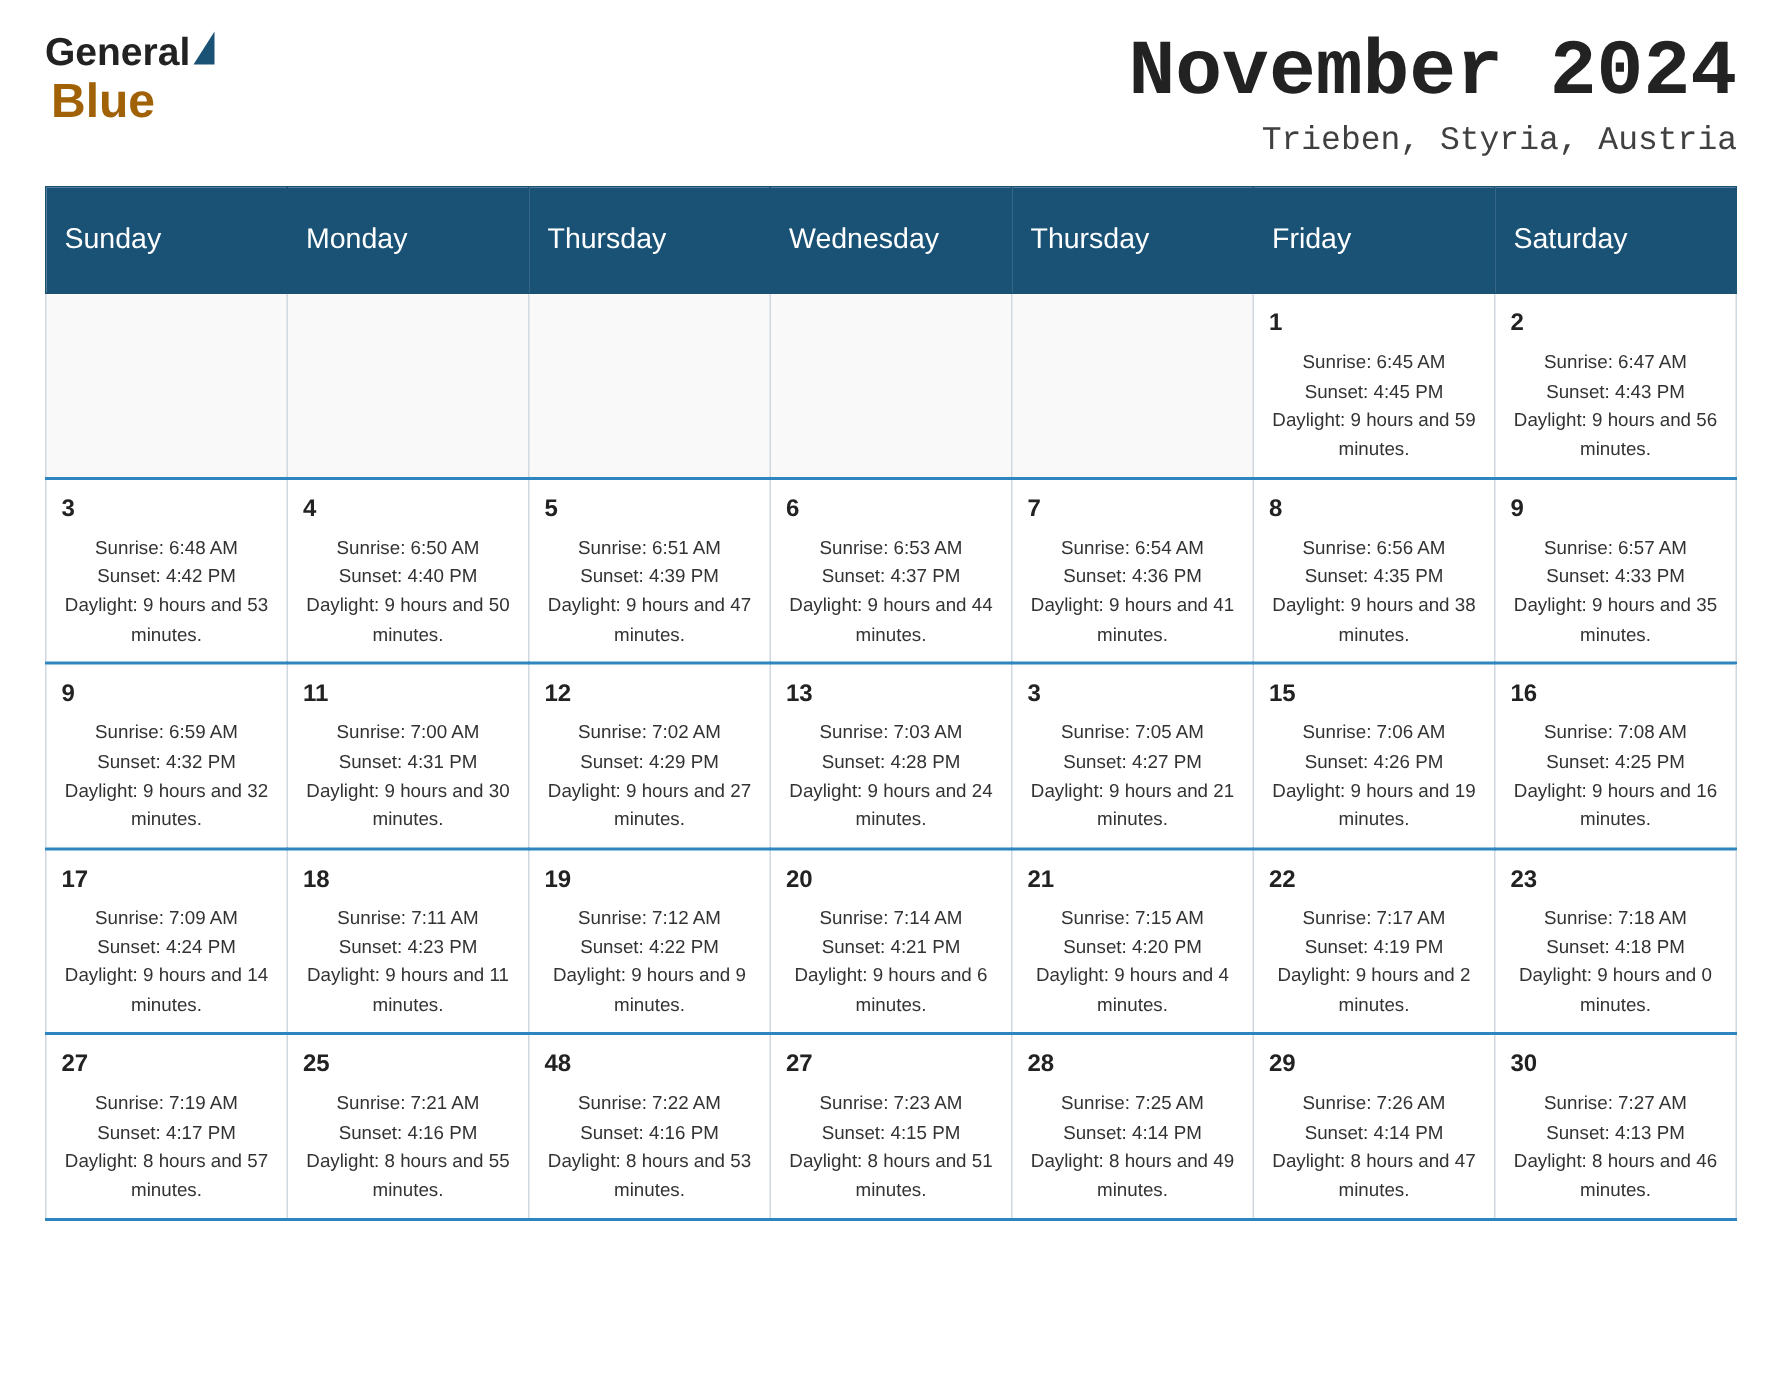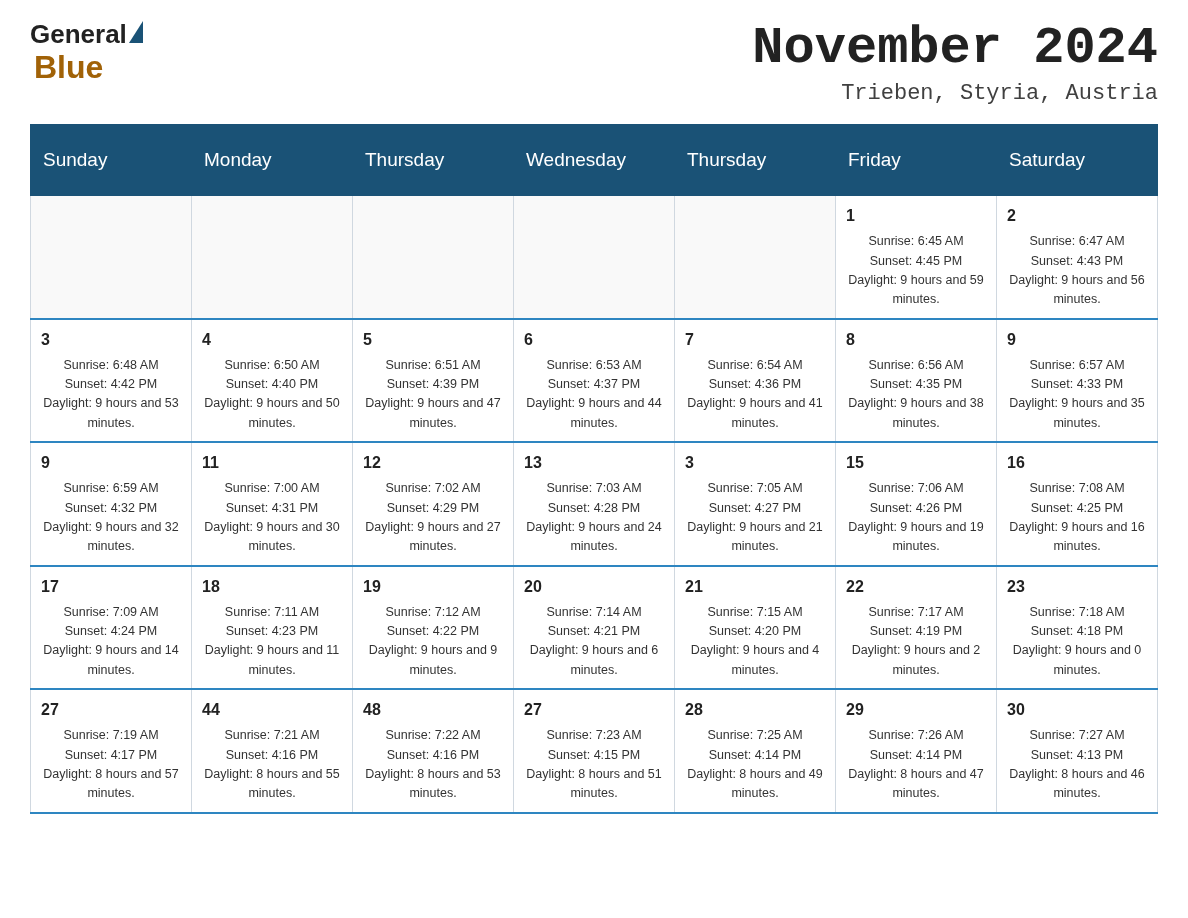--- a/index.html
+++ b/index.html
@@ -247,21 +247,21 @@
           <span class="day-number">23</span>
           <div class="day-info">Sunrise: 7:18 AM<br>Sunset: 4:18 PM<br>Daylight: 9 hours and 0 minutes.</div>
         </td>
       </tr>
       <tr>
         <td>
           <span class="day-number">27</span>
           <div class="day-info">Sunrise: 7:19 AM<br>Sunset: 4:17 PM<br>Daylight: 8 hours and 57 minutes.</div>
         </td>
         <td>
-          <span class="day-number">44</span>
+          <span class="day-number">25</span>
           <div class="day-info">Sunrise: 7:21 AM<br>Sunset: 4:16 PM<br>Daylight: 8 hours and 55 minutes.</div>
         </td>
         <td>
           <span class="day-number">48</span>
           <div class="day-info">Sunrise: 7:22 AM<br>Sunset: 4:16 PM<br>Daylight: 8 hours and 53 minutes.</div>
         </td>
         <td>
           <span class="day-number">27</span>
           <div class="day-info">Sunrise: 7:23 AM<br>Sunset: 4:15 PM<br>Daylight: 8 hours and 51 minutes.</div>
         </td>

